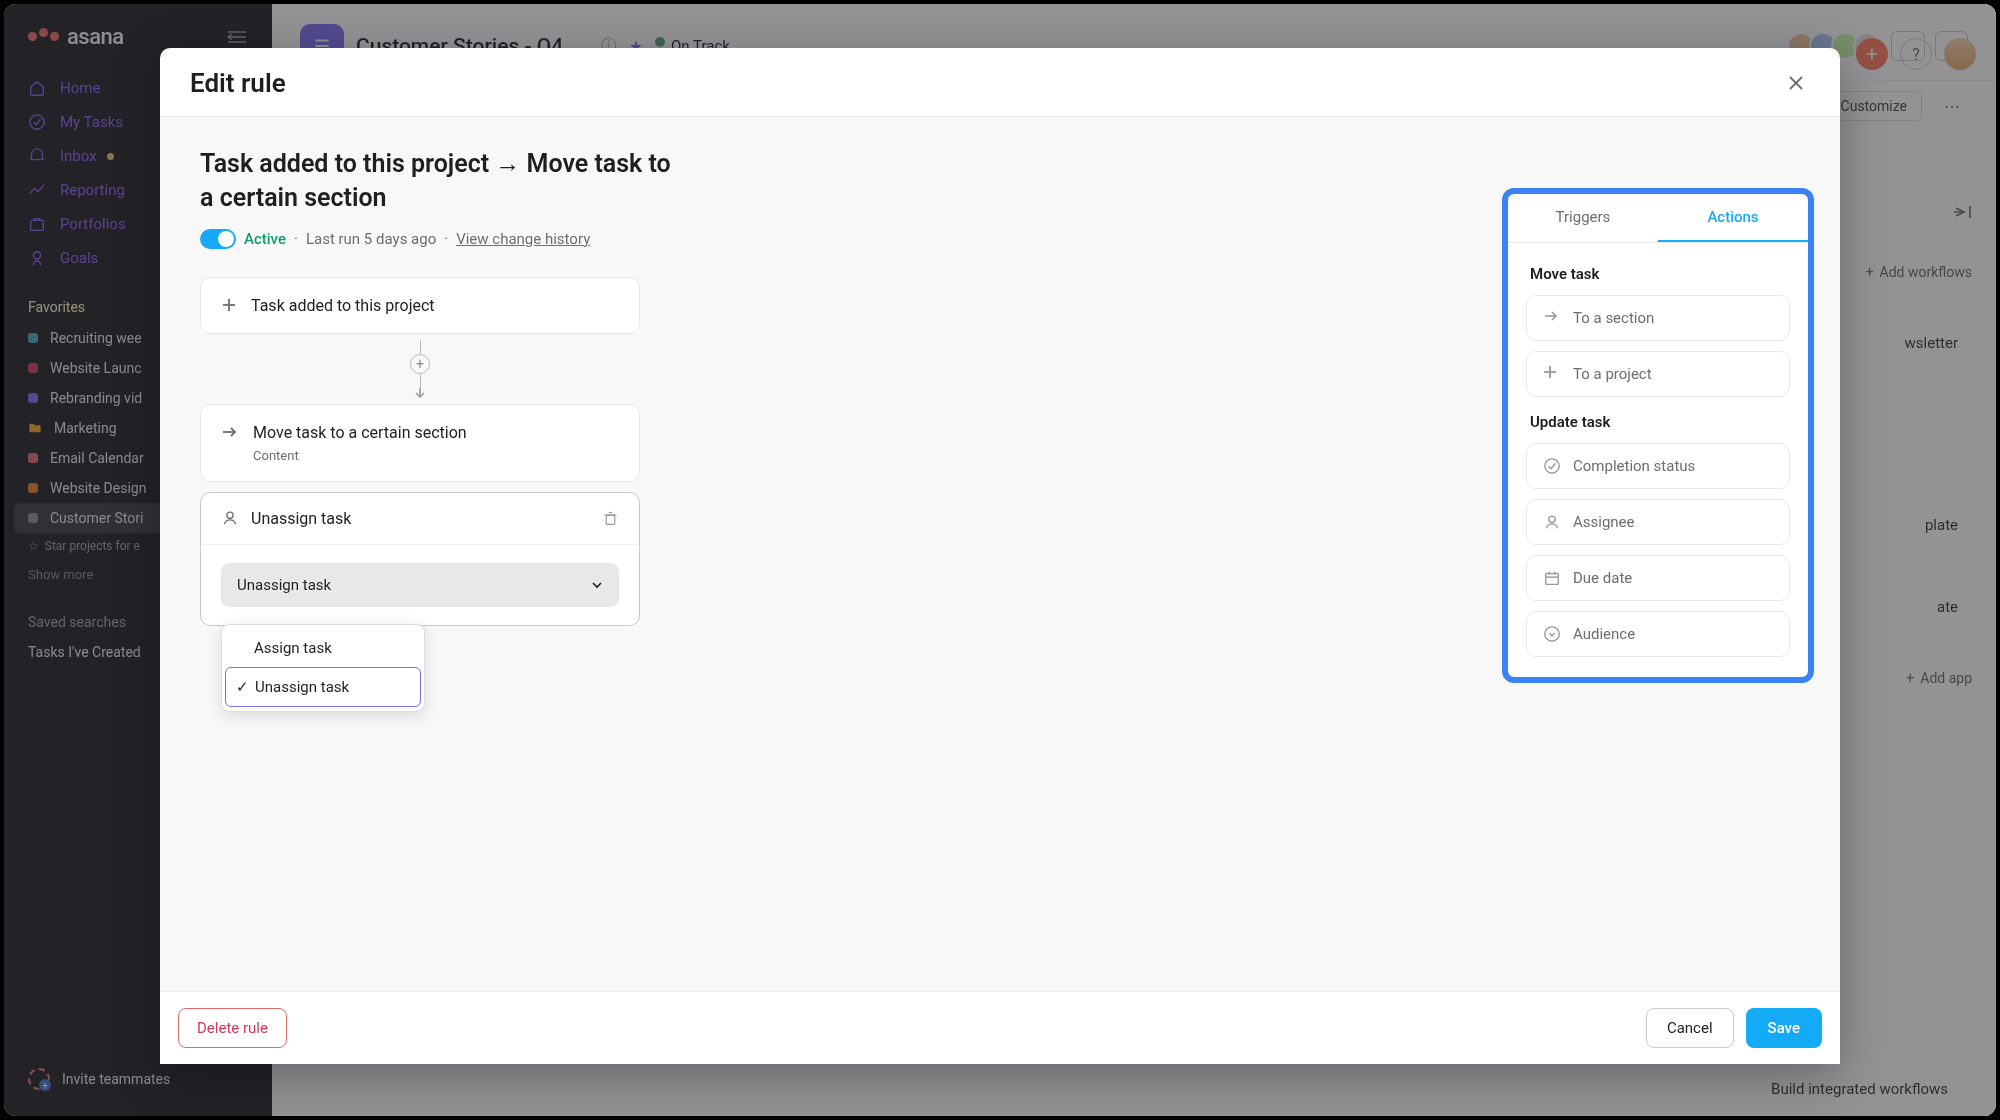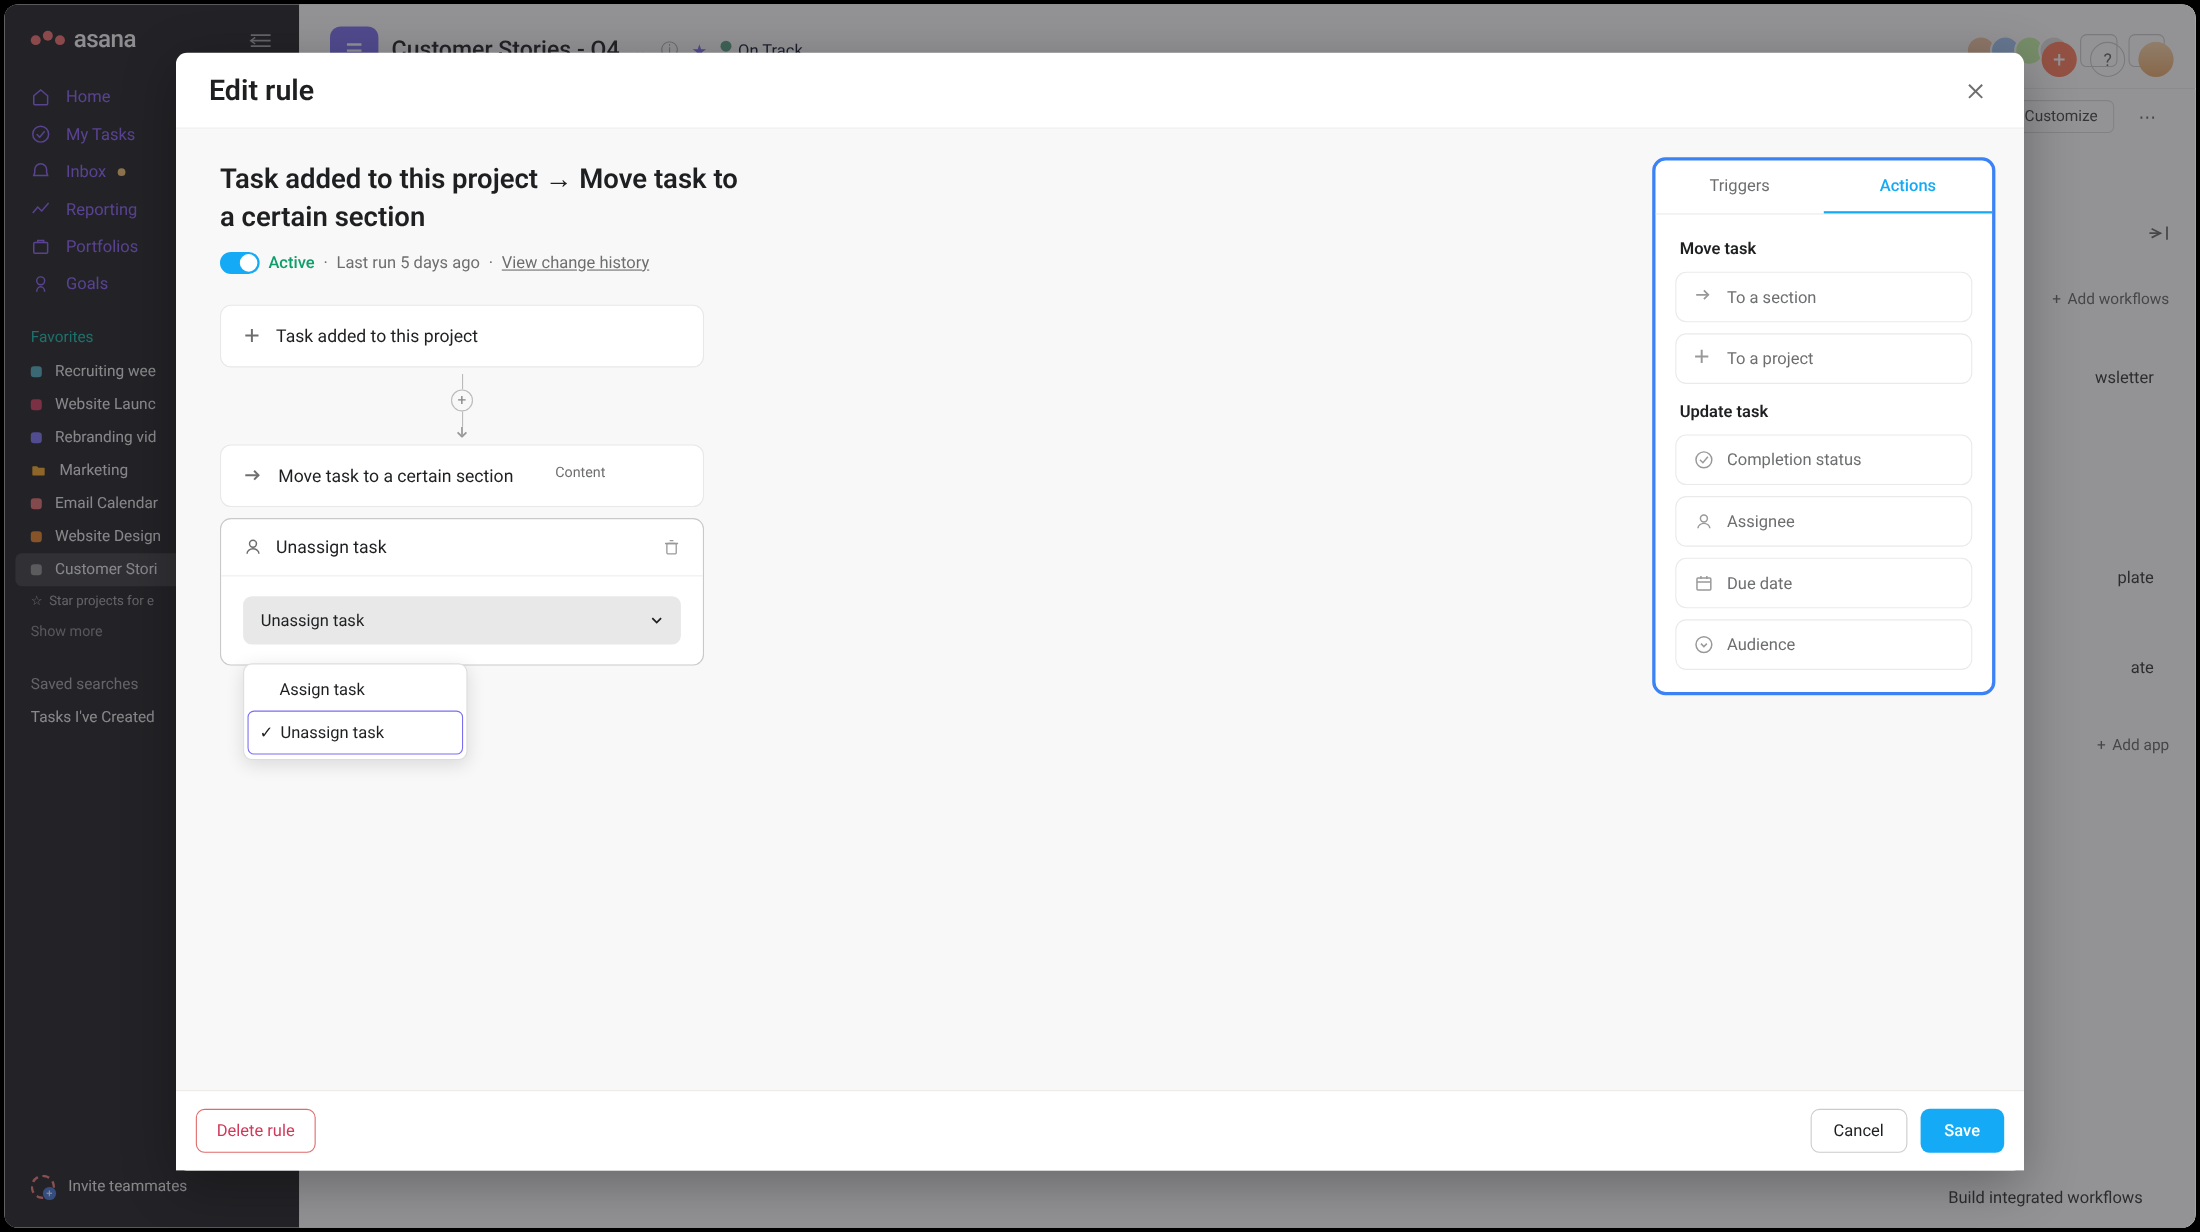--- a/index.html
+++ b/index.html
@@ -12,21 +12,21 @@
 .bg-app { position: absolute; inset: 0; display: flex; }
 .bg-sidebar { width: 268px; background: #1e1f21; color: #a2a0a2; display: flex; flex-direction: column; padding: 14px 0; }
 .bg-logo { display: flex; align-items: center; gap: 8px; padding: 6px 24px 18px; }
 .bg-logo-dots { display: flex; gap: 2px; }
 .bg-logo-dot { width: 9px; height: 9px; border-radius: 50%; }
 .bg-logo-text { color: #f5f4f3; font-size: 22px; font-weight: 500; letter-spacing: -0.5px; }
 .bg-collapse { margin-left: auto; color: #a2a0a2; }
 .bg-nav { list-style: none; padding: 4px 10px; }
 .bg-nav li { display: flex; align-items: center; gap: 14px; padding: 8px 14px; border-radius: 6px; font-size: 15px; color: #8b5cf6; cursor: pointer; }
 .bg-nav-icon { width: 18px; height: 18px; flex-shrink: 0; }
-.bg-section-label { padding: 20px 24px 8px; font-size: 14px; color: #14b8a6; }
+.bg-section-label { padding: 20px 24px 8px; font-size: 14px; color: #fef9c3; }
 .bg-fav-list { list-style: none; padding: 0 10px; }
 .bg-fav-list li { display: flex; align-items: center; gap: 12px; padding: 7px 14px; border-radius: 6px; font-size: 14px; color: #e8e8e8; white-space: nowrap; overflow: hidden; }
 .bg-fav-list li.active { background: #3a3b3d; }
 .fav-dot { width: 10px; height: 10px; border-radius: 3px; flex-shrink: 0; }
 .bg-star-hint { padding: 6px 24px; font-size: 12px; color: #a2a0a2; display:flex; align-items:center; gap:6px;}
 .bg-showmore { padding: 8px 24px; font-size: 13px; color: #888; }
 .bg-saved-label { padding: 24px 24px 8px; font-size: 14px; color: #a2a0a2; }
 .bg-saved-item { padding: 6px 24px; font-size: 14px; color: #e8e8e8; }
 .bg-invite { margin-top: auto; display: flex; align-items: center; gap: 12px; padding: 12px 24px; font-size: 14px; color: #e8e8e8; }
 .invite-avatar { width:22px; height:22px; border-radius:50%; border:2px dashed #e77; position:relative; }
@@ -70,21 +70,21 @@
 .rule-left { flex:1; padding:30px 40px; overflow:visible; }
 .rule-title { font-size:25px; font-weight:600; color:#1e1f21; line-height:1.35; margin-bottom:14px; max-width:480px; }
 .rule-meta { display:flex; align-items:center; gap:8px; font-size:15px; color:#6d6e6f; margin-bottom:28px; }
 .toggle { width:36px; height:20px; border-radius:10px; background:#14aaf5; position:relative; }
 .toggle::after { content:''; position:absolute; right:2px; top:2px; width:16px; height:16px; border-radius:50%; background:#fff; }
 .active-label { color:#0d9f6a; font-weight:500; }
 .meta-link { color:#6d6e6f; text-decoration:underline; cursor:pointer; }
 
 .flow { max-width:440px; }
 .flow-card { background:#fff; border:1px solid #e8e8e8; border-radius:10px; padding:18px 20px; display:flex; align-items:center; gap:14px; }
-.flow-card.action { flex-direction:row; align-items:flex-start; gap:6px; }
+.flow-card.action { flex-direction:column; align-items:flex-start; gap:6px; }
 .flow-card.action .row { display:flex; align-items:center; gap:14px; }
 .flow-sub { font-size:13px; color:#6d6e6f; margin-left:32px; }
 .flow-icon { color:#6d6e6f; }
 .flow-text { font-size:16px; color:#1e1f21; }
 
 .flow-connector { display:flex; flex-direction:column; align-items:center; padding:6px 0; }
 .conn-line { width:1px; height:14px; background:#bbb; }
 .conn-plus { width:20px; height:20px; border:1px solid #bbb; border-radius:50%; display:flex; align-items:center; justify-content:center; color:#888; font-size:14px; background:#f9f8f8; }
 .conn-arrow { color:#999; }
 
@@ -93,21 +93,21 @@
 .unassign-head .del { margin-left:auto; color:#999; cursor:pointer; }
 .unassign-body { padding:18px 20px; }
 .select-box { background:#e8e8e8; border-radius:8px; padding:13px 16px; display:flex; align-items:center; justify-content:space-between; font-size:15px; color:#1e1f21; cursor:pointer; }
 
 .dropdown { position:absolute; left:20px; top:calc(100% - 1px); background:#fff; border:1px solid #ddd; border-radius:8px; box-shadow:0 4px 16px rgba(0,0,0,0.12); width:204px; padding:4px 0; z-index:10; }
 .dropdown-item { padding:10px 14px 10px 32px; font-size:15px; color:#1e1f21; cursor:pointer; position:relative; }
 .dropdown-item.selected { border:1.5px solid #7a6ff0; border-radius:6px; margin:0 3px; padding-left:29px; }
 .dropdown-item.selected::before { content:'✓'; position:absolute; left:10px; color:#1e1f21; }
 
 .rule-right { width:338px; padding:26px 26px 26px 0; }
-.right-panel { background:#fff; border:3px solid #3b82f6; border-radius:12px; overflow:hidden; }
+.right-panel { background:#fff; border:6px solid #3b82f6; border-radius:12px; overflow:hidden;margin-top:45px; }
 .right-tabs { display:flex; border-bottom:1px solid #eaeaea; }
 .right-tab { flex:1; text-align:center; padding:14px 0; font-size:15px; color:#6d6e6f; cursor:pointer; }
 .right-tab.active { color:#14aaf5; border-bottom:2px solid #14aaf5; font-weight:500; }
 .right-section { padding:18px 18px 10px; }
 .right-section-title { font-size:15px; font-weight:600; color:#1e1f21; margin:4px 4px 12px; }
 .right-item { border:1px solid #eaeaea; border-radius:10px; padding:13px 16px; display:flex; align-items:center; gap:12px; font-size:15px; color:#6d6e6f; margin-bottom:10px; cursor:pointer; }
 .right-item-icon { width:18px; height:18px; color:#999; flex-shrink:0; }
 
 .modal-footer { display:flex; align-items:center; padding:16px 18px; border-top:1px solid #eceae9; background:#fff; }
 .btn-delete { border:1px solid #e06a6a; color:#d1395a; background:#fff; padding:10px 18px; border-radius:8px; font-size:15px; cursor:pointer; }

